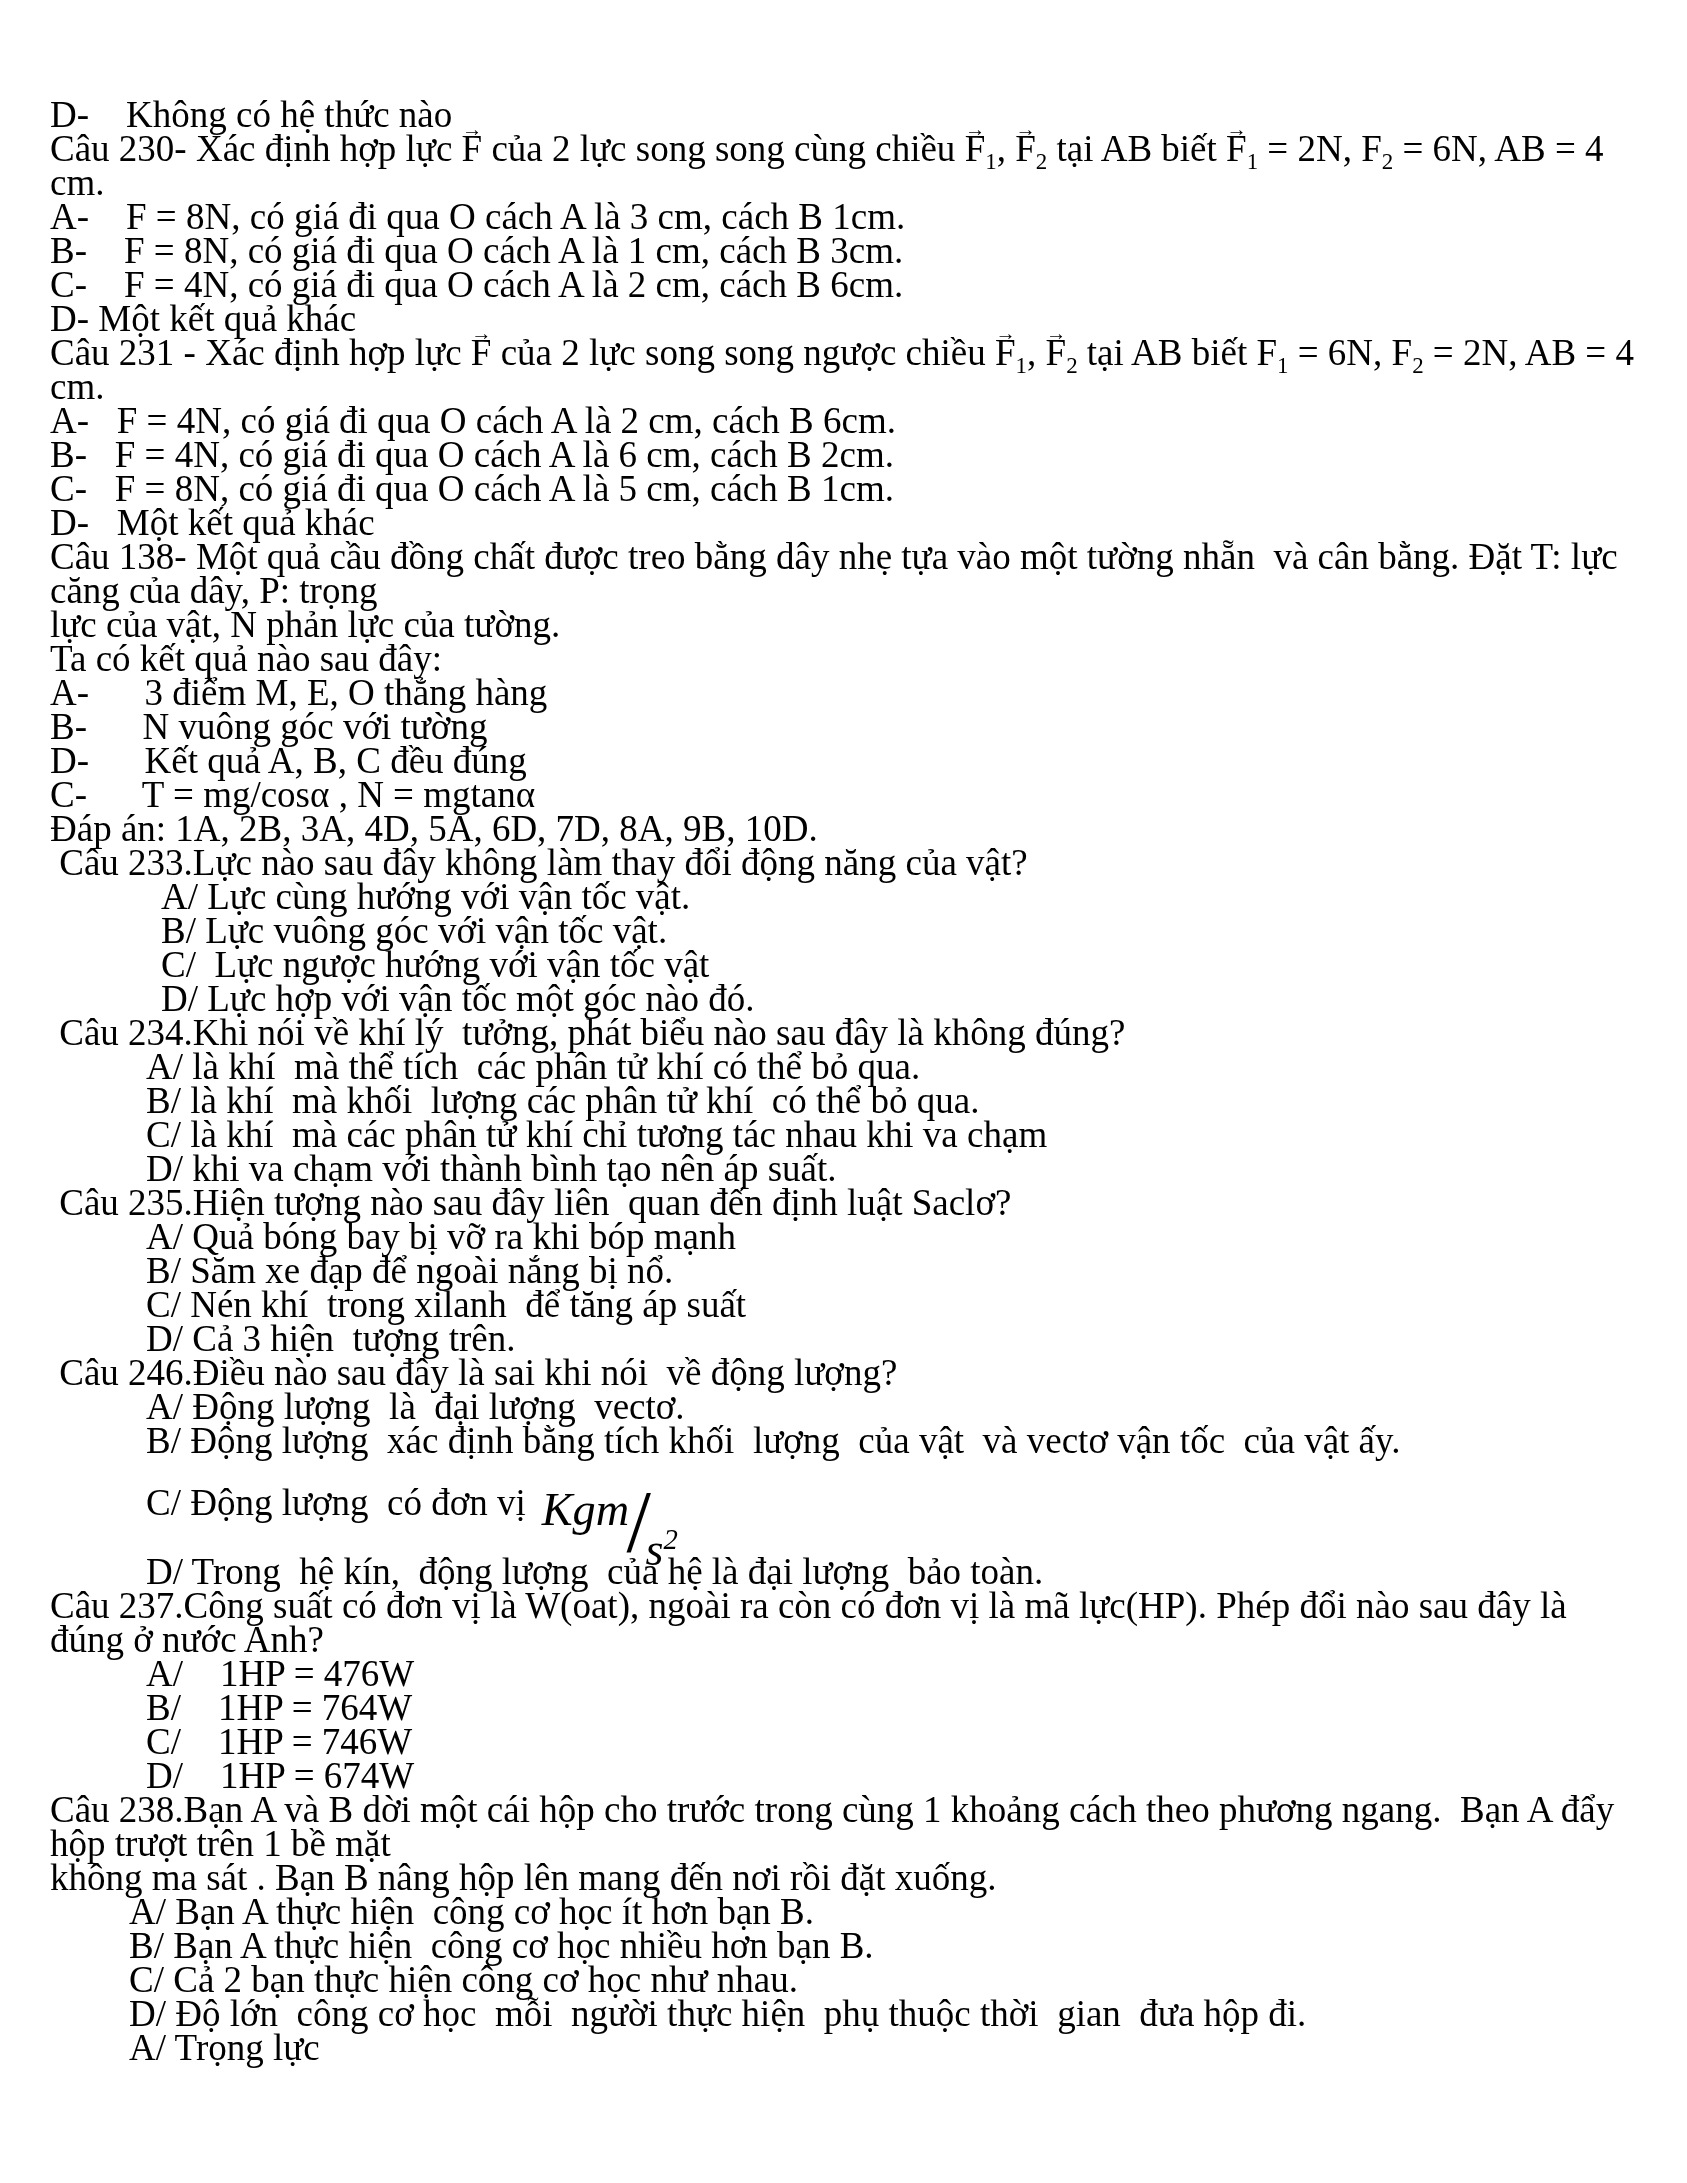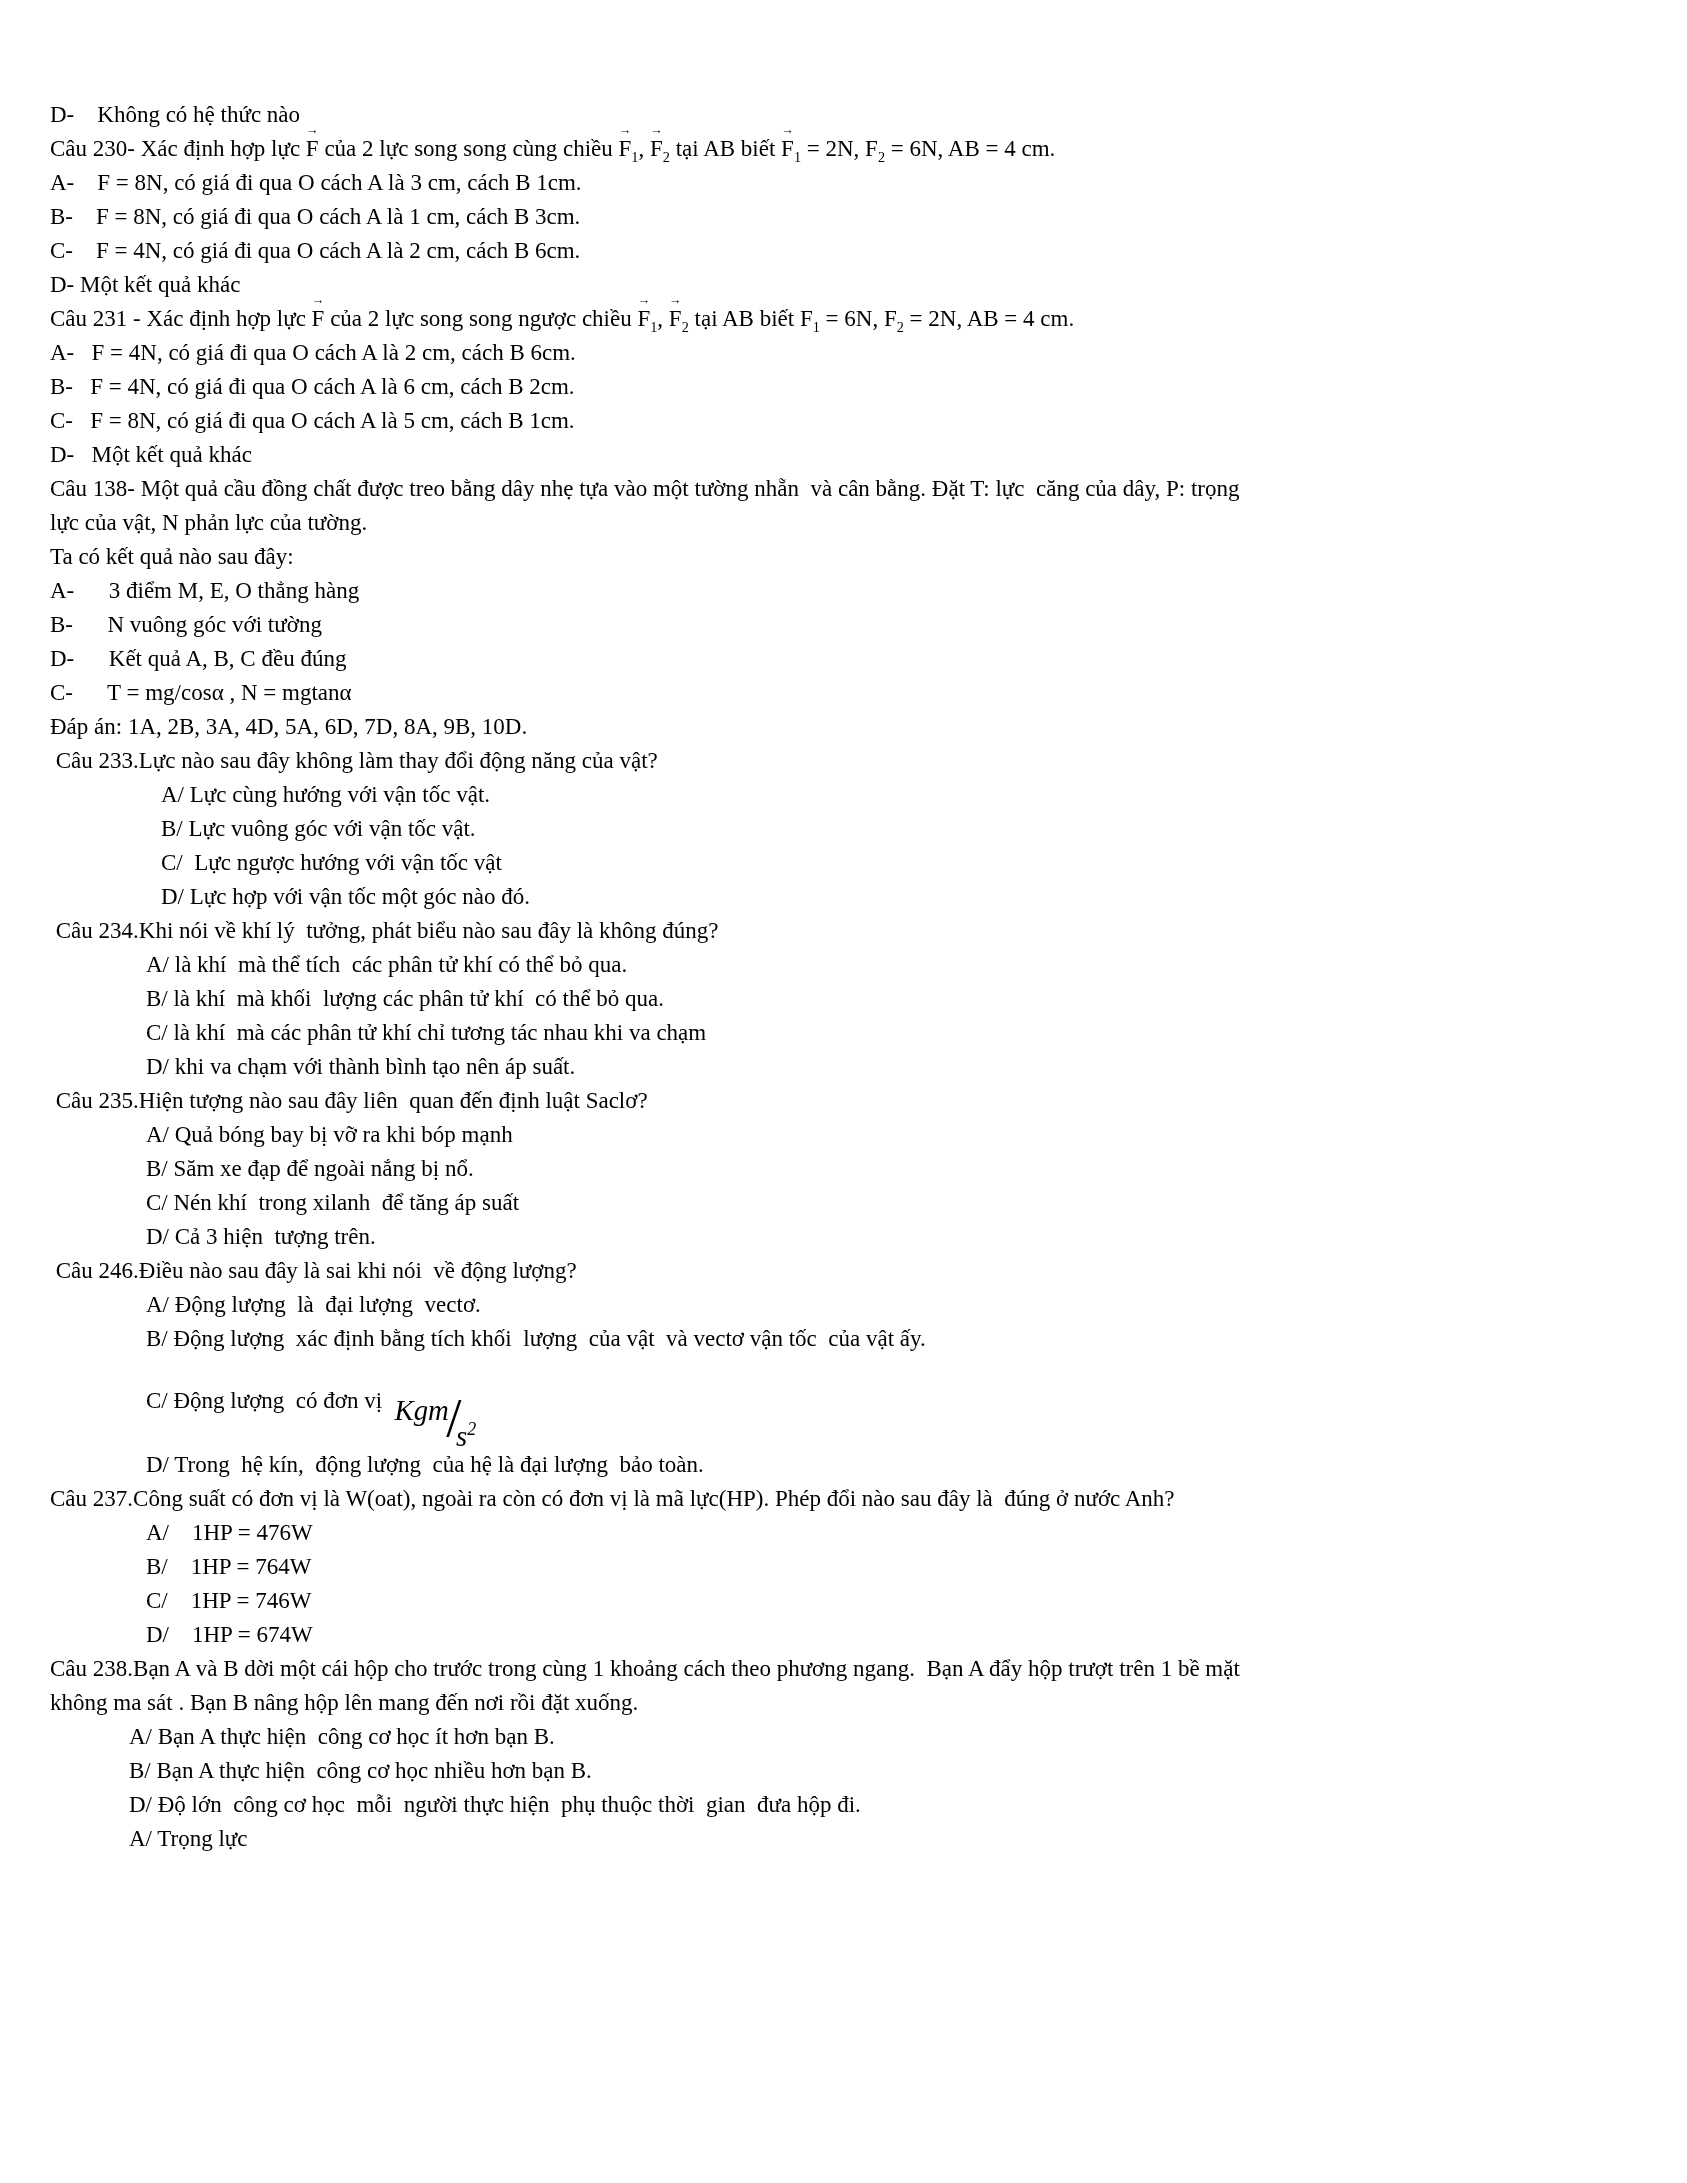--- a/index.html
+++ b/index.html
@@ -9,21 +9,21 @@
   }
   .page{
     position:relative;
     width:1687px;
     height:2183px;
     margin:0 auto;
     background:#ffffff;
     color:#000000;
     box-sizing:border-box;
     padding:98px 38px 0 50px;
-    font-size:23px;
+    font-size:37px;
     line-height:34px;
     overflow:hidden;
   }
   .line{
     white-space:pre-wrap;
   }
   .ind-0{padding-left:0;}
   .ind-1{padding-left:79px;}
   .ind-2{padding-left:96px;}
   .ind-3{padding-left:111px;}
@@ -103,16 +103,17 @@
     <div class="line ind-2"><span class="seg">D/ Trong  hệ kín,  động lượng  của hệ là đại lượng  bảo toàn.</span></div>
     <div class="line ind-0"><span class="seg b">Câu 237</span><span class="seg">.Công suất có đơn vị là W(oat), ngoài ra còn có đơn vị là mã lực(HP). Phép đổi nào sau đây là  đúng ở nước Anh?</span></div>
     <div class="line ind-2"><span class="seg">A/    1HP = 476W</span></div>
     <div class="line ind-2"><span class="seg">B/    1HP = 764W</span></div>
     <div class="line ind-2"><span class="seg">C/    1HP = 746W</span></div>
     <div class="line ind-2"><span class="seg">D/    1HP = 674W</span></div>
     <div class="line ind-0"><span class="seg b">Câu 238.</span><span class="seg">Bạn A và B dời một cái hộp cho trước trong cùng 1 khoảng cách theo phương ngang.  Bạn A đẩy hộp trượt trên 1 bề mặt</span></div>
     <div class="line ind-0"><span class="seg">không ma sát . Bạn B nâng hộp lên mang đến nơi rồi đặt xuống.</span></div>
     <div class="line ind-1"><span class="seg">A/ Bạn A thực hiện  công cơ học ít hơn bạn B.</span></div>
     <div class="line ind-1"><span class="seg">B/ Bạn A thực hiện  công cơ học nhiều hơn bạn B.</span></div>
+    <div class="line ind-1"><span class="seg">C/ Cả 2 bạn thực hiện công cơ học như nhau.</span></div>
     <div class="line ind-1"><span class="seg">D/ Độ lớn  công cơ học  mỗi  người thực hiện  phụ thuộc thời  gian  đưa hộp đi.</span></div>
     <div class="line ind-1"><span class="seg">A/ Trọng lực</span></div>
   </div>
 
 
 </body></html>

